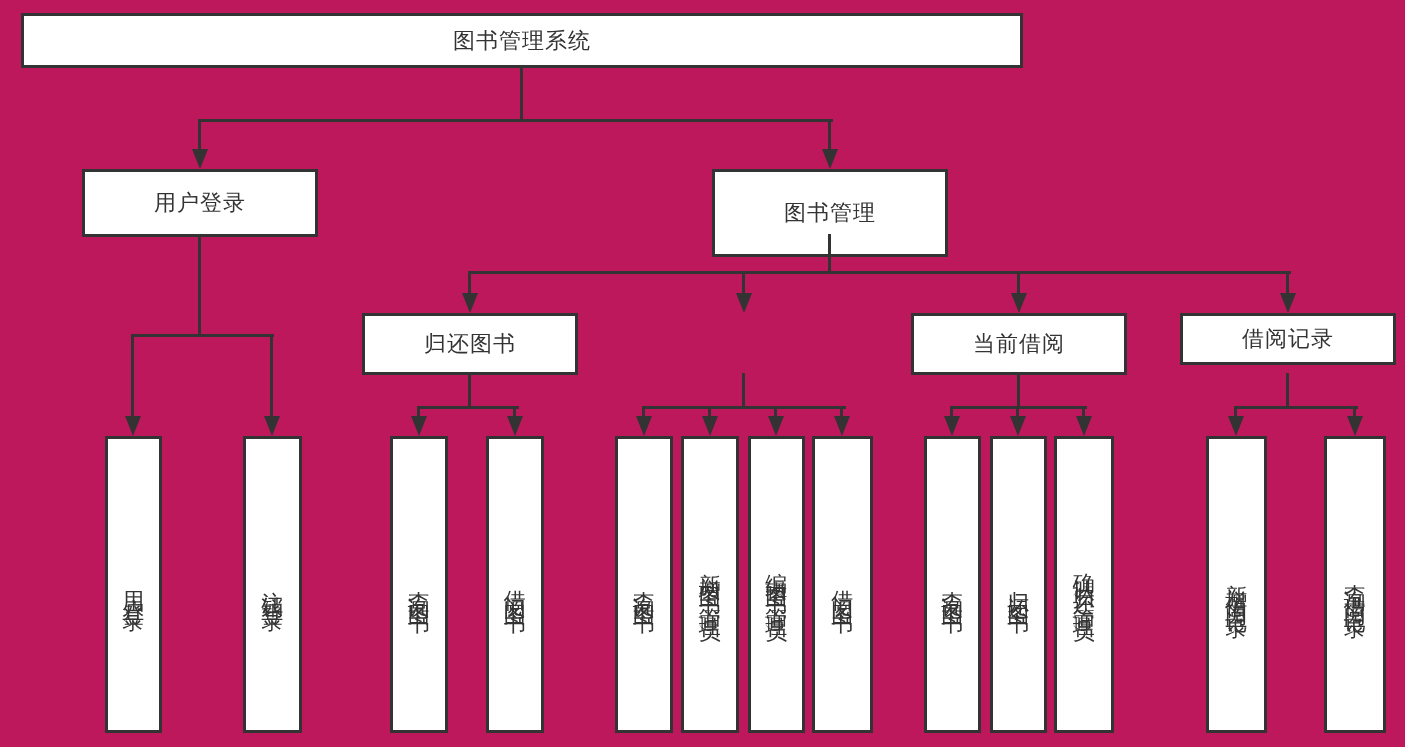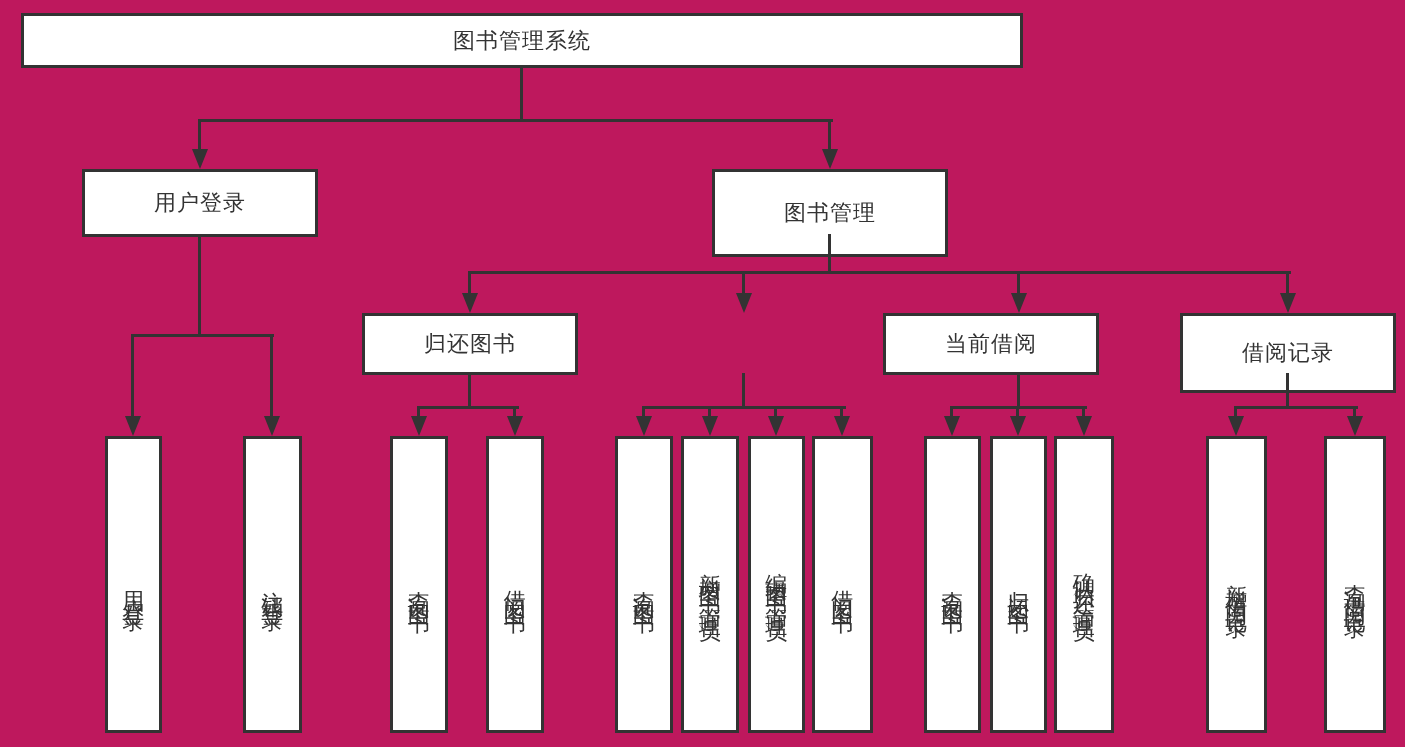--- a/index.html
+++ b/index.html
@@ -36,22 +36,22 @@
 <body>
 
 <div class="canvas">
 
   <div class="box" style="left:21px;top:13px;width:1002px;height:55px">图书管理系统</div>
 
   <div class="box" style="left:82px;top:169px;width:236px;height:68px">用户登录</div>
   <div class="box" style="left:712px;top:169px;width:236px;height:88px">图书管理</div>
 
   <div class="box" style="left:362px;top:313px;width:216px;height:62px">归还图书</div>
-  <div class="box" style="left:883px;top:313px;width:216px;height:62px">当前借阅</div>
-  <div class="box" style="left:1180px;top:313px;width:216px;height:80px">借阅记录</div>
+  <div class="box" style="left:911px;top:313px;width:216px;height:62px">当前借阅</div>
+  <div class="box" style="left:1180px;top:313px;width:216px;height:52px">借阅记录</div>
 
   <div class="box vbox" style="left:105px;top:436px;width:57px;height:297px">用户登录</div>
   <div class="box vbox" style="left:243px;top:436px;width:59px;height:297px">注销登录</div>
 
   <div class="box vbox" style="left:390px;top:436px;width:58px;height:297px">查询图书</div>
   <div class="box vbox" style="left:486px;top:436px;width:58px;height:297px">借阅图书</div>
 
   <div class="box vbox" style="left:615px;top:436px;width:58px;height:297px">查询图书</div>
   <div class="box vbox" style="left:681px;top:436px;width:58px;height:297px">新增图书（管理员）</div>
   <div class="box vbox" style="left:748px;top:436px;width:57px;height:297px">编辑图书（管理员）</div>

